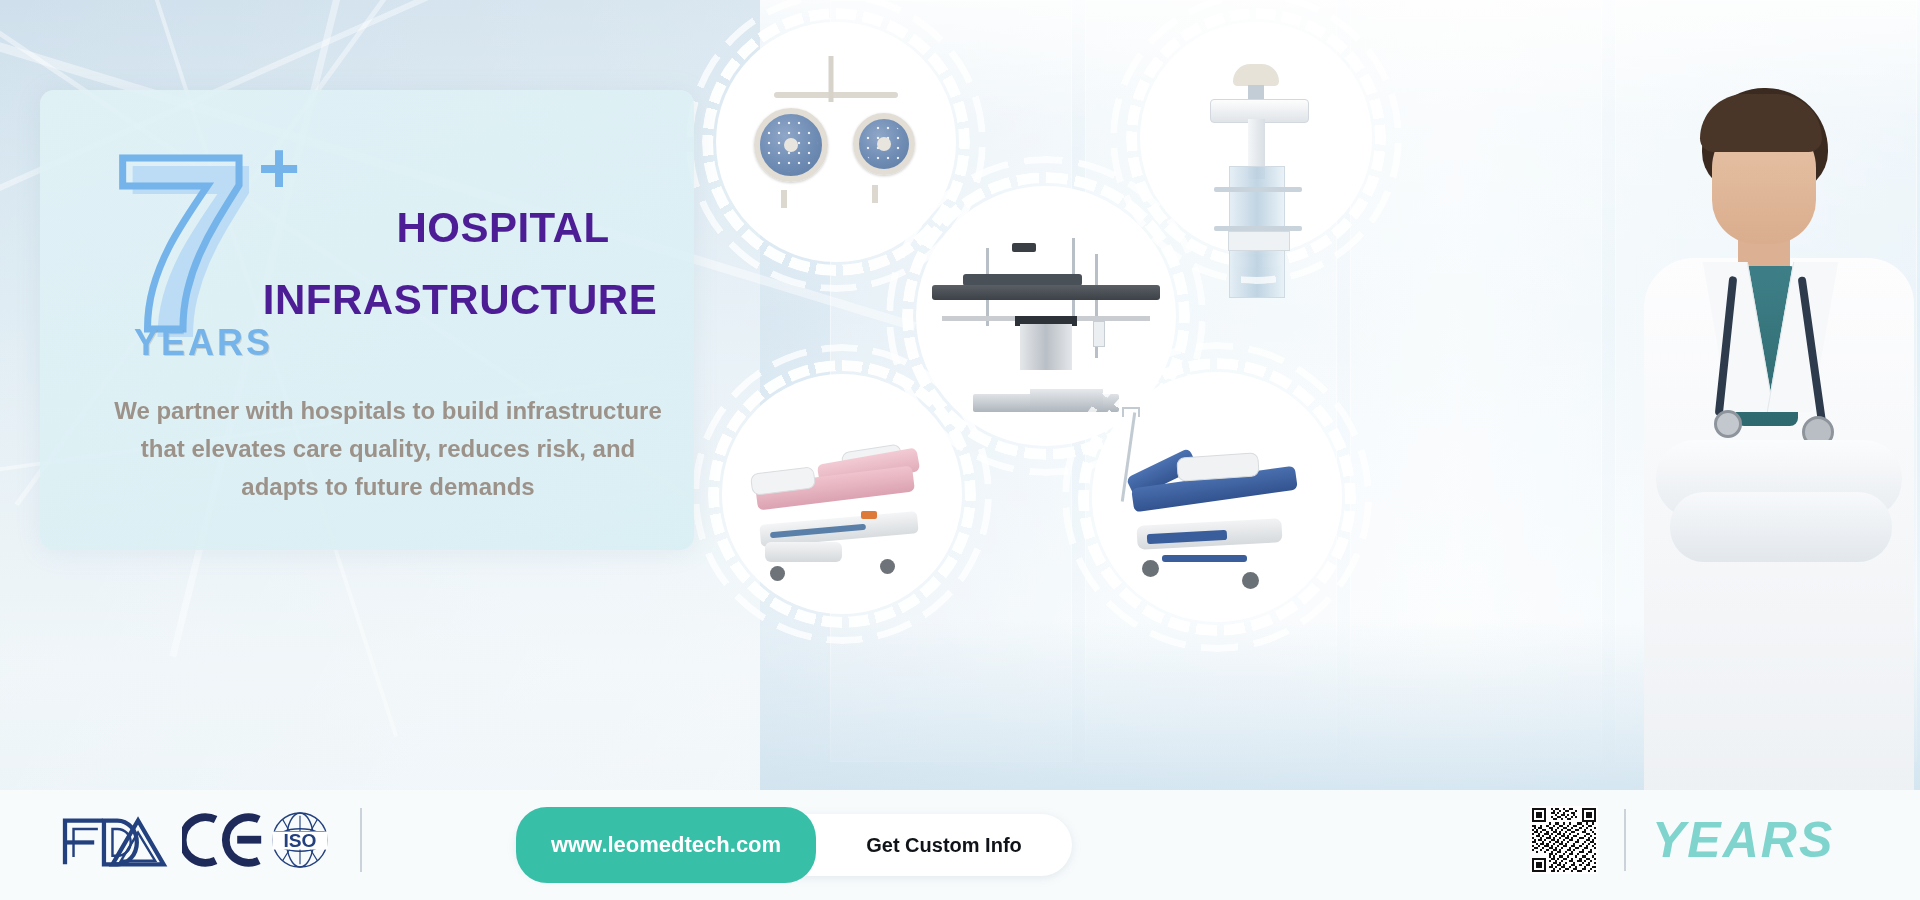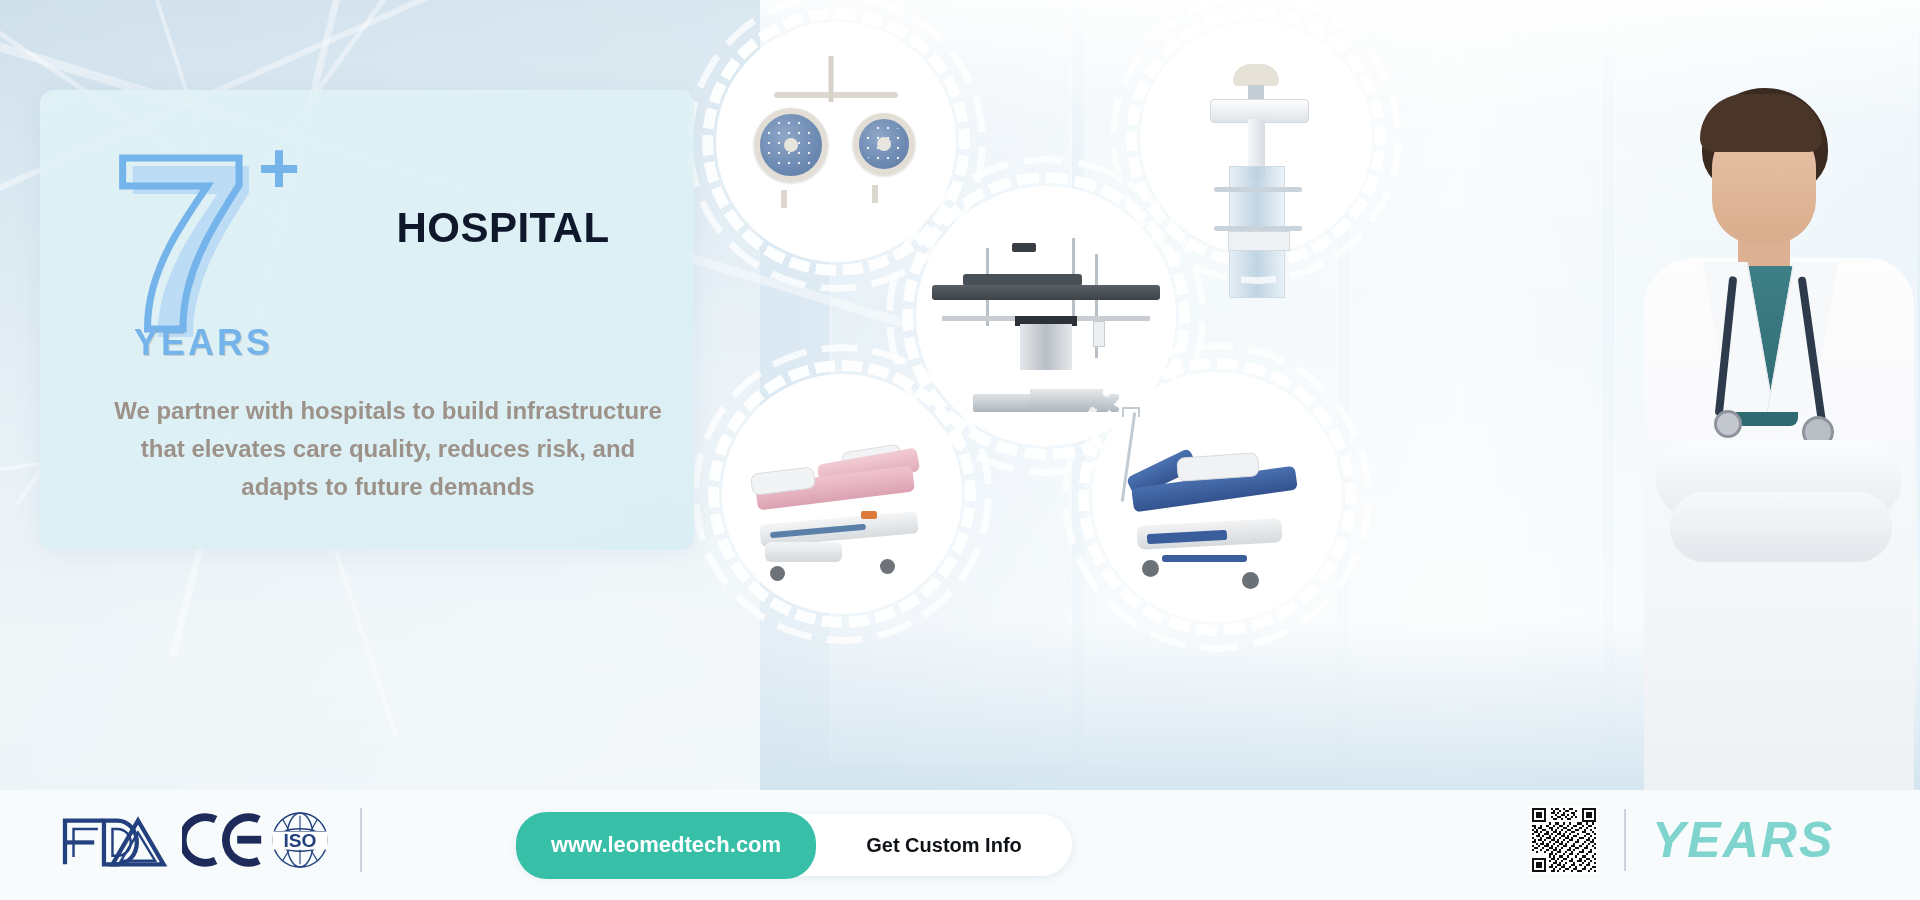--- a/index.html
+++ b/index.html
@@ -78,21 +78,21 @@
     position:absolute;left:258px;top:132px;
     font-size:72px;font-weight:700;color:#74b4ea;line-height:1;
   }
   .years{
     position:absolute;left:134px;top:322px;
     font-size:36px;font-weight:700;letter-spacing:3px;color:#74b4ea;
     text-shadow:1px 1px 0 rgba(160,150,140,.35);
   }
   .headline{
     position:absolute;left:318px;top:192px;width:370px;
-    font-size:42px;font-weight:700;color:#0f172a;letter-spacing:.5px;
+    font-size:42px;font-weight:700;color:#4c1d95;letter-spacing:.5px;
     line-height:72px;text-align:center;
   }
   .headline .l2{display:block;white-space:nowrap;margin-left:-86px;}
   .para{
     position:absolute;left:108px;top:392px;width:560px;
     text-align:center;font-size:24px;line-height:38px;
     font-weight:700;color:#9c9289;
   }
 
   
@@ -251,21 +251,21 @@
   .cert-iso{height:62px;width:68px;}
   .cert-div{width:2px;height:64px;background:#c9d3d9;margin-left:26px;}
 
   .cta{
     position:absolute;left:516px;top:814px;width:556px;height:62px;
     border-radius:31px;background:#ffffff;
     box-shadow:0 2px 10px rgba(120,150,170,.18);
     display:flex;align-items:center;
   }
   .cta-url{
-    width:300px;height:67px;border-radius:31px;background:#37bfa8;
+    width:300px;height:76px;border-radius:31px;background:#37bfa8;
     display:flex;align-items:center;justify-content:center;
     color:#ffffff;font-size:22px;font-weight:700;
   }
   .cta-btn{
     flex:1;height:62px;display:flex;align-items:center;justify-content:center;
     color:#101418;font-size:20px;font-weight:700;
   }
 
   .brand{position:absolute;left:1530px;top:806px;display:flex;align-items:center;gap:26px;}
   .qr{width:68px;height:68px;}
@@ -396,20 +396,21 @@
 
   <div class="seven-wrap">
     <div class="seven-fill">7</div>
     <div class="seven">7</div>
   </div>
   <div class="plus">+</div>
   <div class="years">YEARS</div>
 
   <div class="headline">
     <span>HOSPITAL</span>
+    <span class="l2">INFRASTRUCTURE</span>
   </div>
 
   <div class="para">We partner with hospitals to build infrastructure that elevates care quality, reduces risk, and adapts to future demands</div>
 
   <div class="bottom"></div>
 
   <div class="certs">
     <svg class="cert-fda" viewBox="0 0 200 92">
       <g fill="none" stroke="#23417e" stroke-width="7">
         <path d="M8 86 V14 H70"></path>

